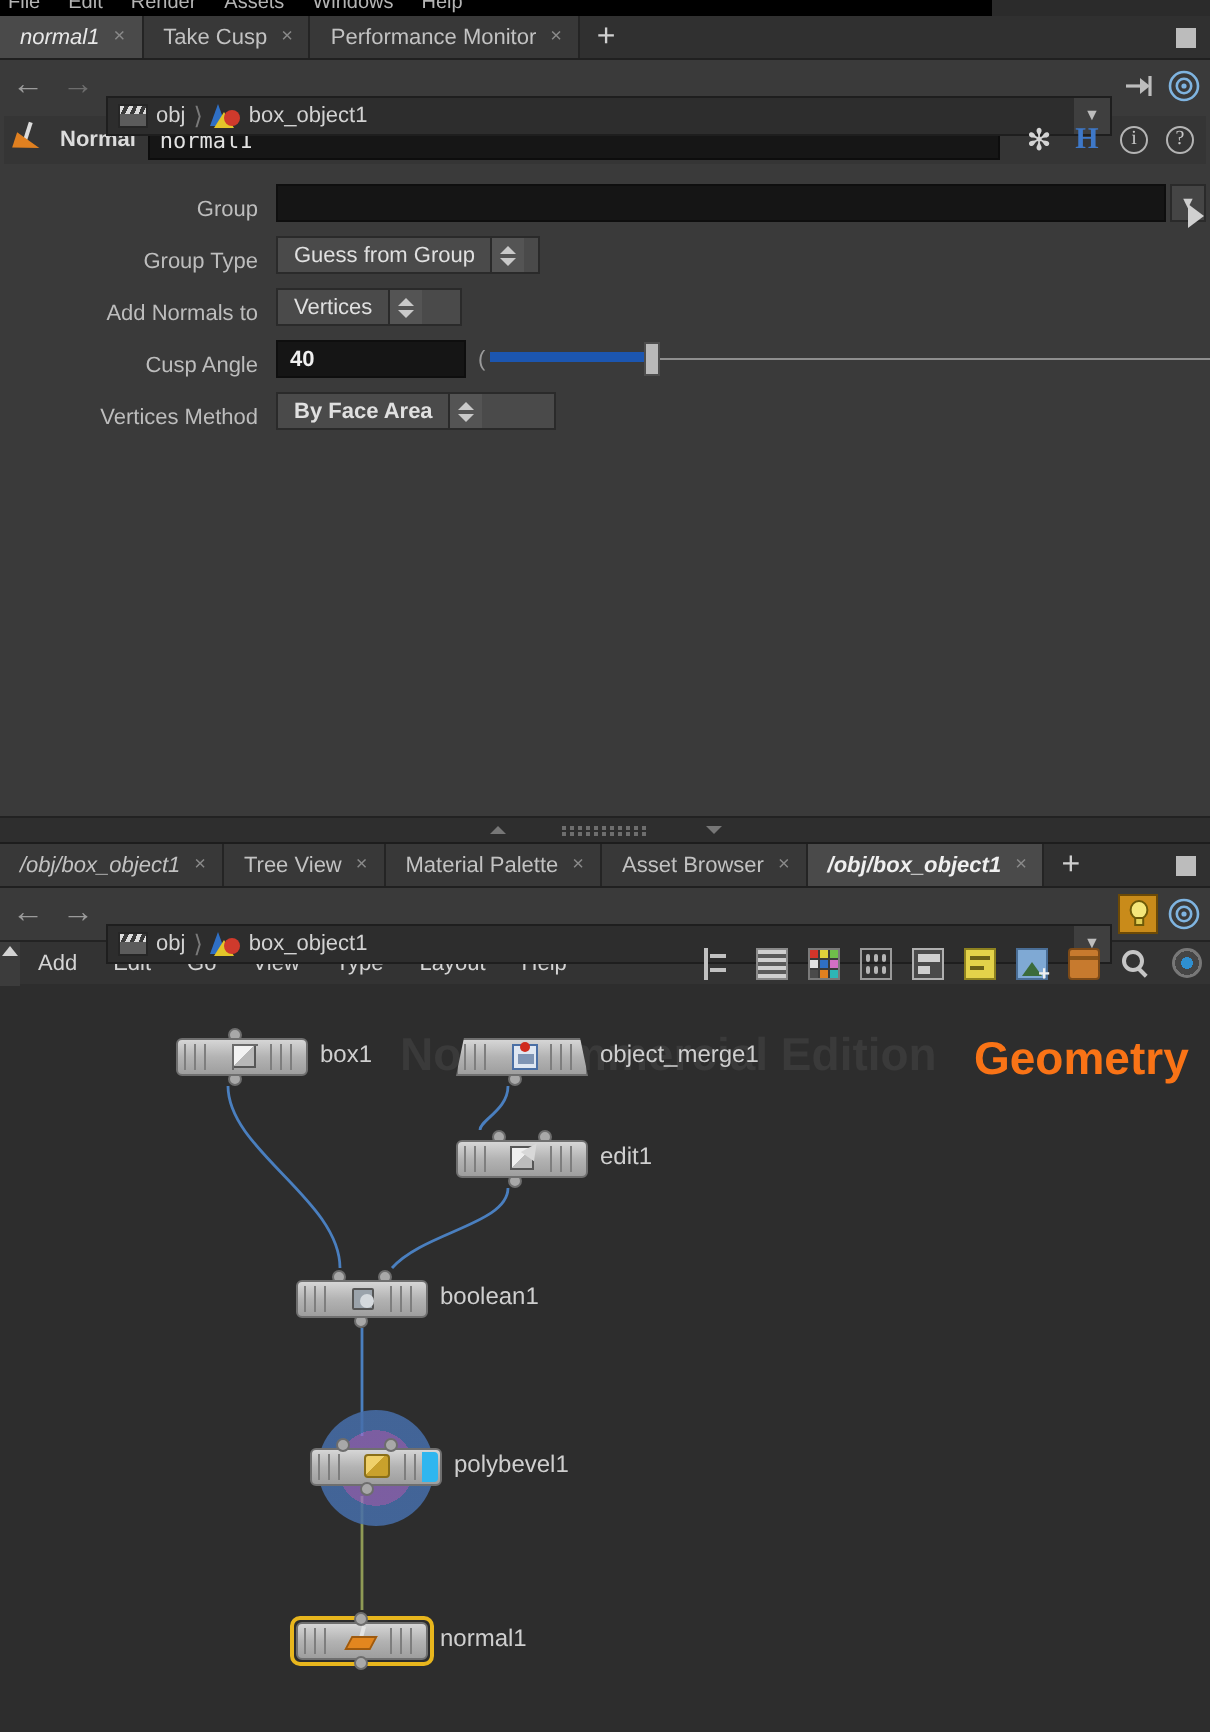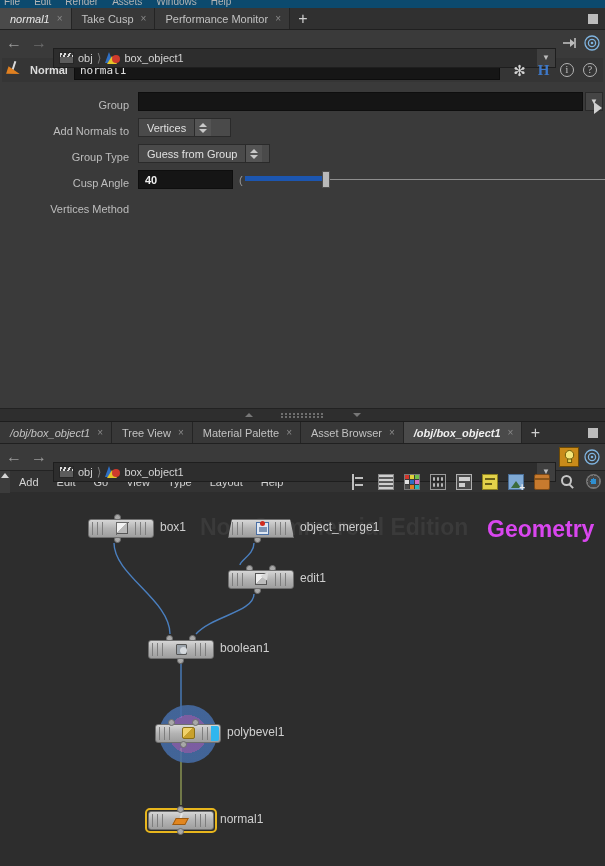--- a/index.html
+++ b/index.html
@@ -8,22 +8,22 @@
     background: #2b2b2b;
     font-family: "Liberation Sans", sans-serif;
     font-size: 11px;
     color: #c8c8c8;
     overflow: hidden;
   }
   #app { position: relative; width: 605px; height: 866px; }
 
   
   .clipped-menu {
-    position: absolute; top: 0; left: 0; width: 605px; height: 8px;
-    background: #0c4a6e; overflow: hidden;
+    position: absolute; top: 0; left: 0; width: 496px; height: 8px;
+    background: #000000; overflow: hidden;
   }
   .clipped-menu .cm-inner {
     position: absolute; top: -6px; left: 0; width: 605px; height: 14px;
     display: flex; align-items: center; gap: 14px; padding-left: 4px;
     font-size: 10px; color: #b4b4b4; white-space: nowrap;
   }
 
   
   #pane-params {
     position: absolute; top: 8px; left: 0; width: 605px; height: 400px;
@@ -302,21 +302,21 @@
   }
   .tl-eye {
     width: 15px; height: 15px; border-radius: 50%;
     background: radial-gradient(circle at 50% 50%, #2f8fd0 0 3px, #454545 3px 6px, #777 6px);
   }
   .watermark {
     position: absolute; font-weight: bold; color: #3a3a3a; white-space: nowrap;
     pointer-events: none; user-select: none;
   }
   .wm1 { left: 200px; top: 514px; font-size: 23px; }
-  .wm2 { left: 487px; top: 516px; font-size: 23px; color: #d946ef; }
+  .wm2 { left: 487px; top: 516px; font-size: 23px; color: #f97316; }
 
   svg.wires { position: absolute; left: 0; top: 0; width: 605px; height: 866px; pointer-events: none; }
 
   .node { position: absolute; }
   .node-body {
     position: relative; width: 66px; height: 19px;
     background: linear-gradient(180deg,#d6d6d6 0%,#b3b3b3 50%,#9e9e9e 100%);
     border: 1px solid #6f6f6f; border-radius: 3px;
     display: flex; align-items: center; justify-content: center;
   }
@@ -497,54 +497,61 @@
 
     <div class="params">
 
       <div class="prow">
         <div class="plabel">Group</div>
         <div class="ptext"></div>
         <div class="pdropbtn">▼</div>
       </div>
 
       <div class="prow">
-        <div class="plabel">Add Normals to</div>
-        <div class="pmenu" style="width:93px">
-          <span class="pm-text">Vertices</span>
+        <div class="plabel">Group Type</div>
+        <div class="pmenu" style="width:132px">
+          <span class="pm-text">Guess from Group</span>
           <span class="pm-arrows">
               <i class="ar-up"></i>
               <i class="ar-dn"></i>
             </span>
         </div>
       </div>
 
       <div class="prow">
-        <div class="plabel">Group Type</div>
-        <div class="pmenu" style="width:132px">
-          <span class="pm-text">Guess from Group</span>
+        <div class="plabel">Add Normals to</div>
+        <div class="pmenu" style="width:93px">
+          <span class="pm-text">Vertices</span>
           <span class="pm-arrows">
               <i class="ar-up"></i>
               <i class="ar-dn"></i>
             </span>
         </div>
       </div>
 
       <div class="prow">
         <div class="plabel">Cusp Angle</div>
         <div class="pnumfield">40</div>
         <div class="pslider">
           <span class="cap">(</span>
           <span class="track"></span>
           <span class="fill" id="cusp-fill" style="width: 81.42px;"></span>
           <span class="handle" id="cusp-handle" style="left: 83.42px;"></span>
         </div>
       </div>
 
       <div class="prow">
         <div class="plabel">Vertices Method</div>
+        <div class="pmenu boldtext" style="width:140px">
+          <span class="pm-text">By Face Area</span>
+          <span class="pm-arrows">
+              <i class="ar-up"></i>
+              <i class="ar-dn"></i>
+            </span>
+        </div>
       </div>
 
       <div class="expand-arrow"></div>
     </div>
   </div>
 
   <div id="splitter">
     <span class="sp-tri-up"></span>
     <span class="sp-grip"></span>
     <span class="sp-tri-dn"></span>

